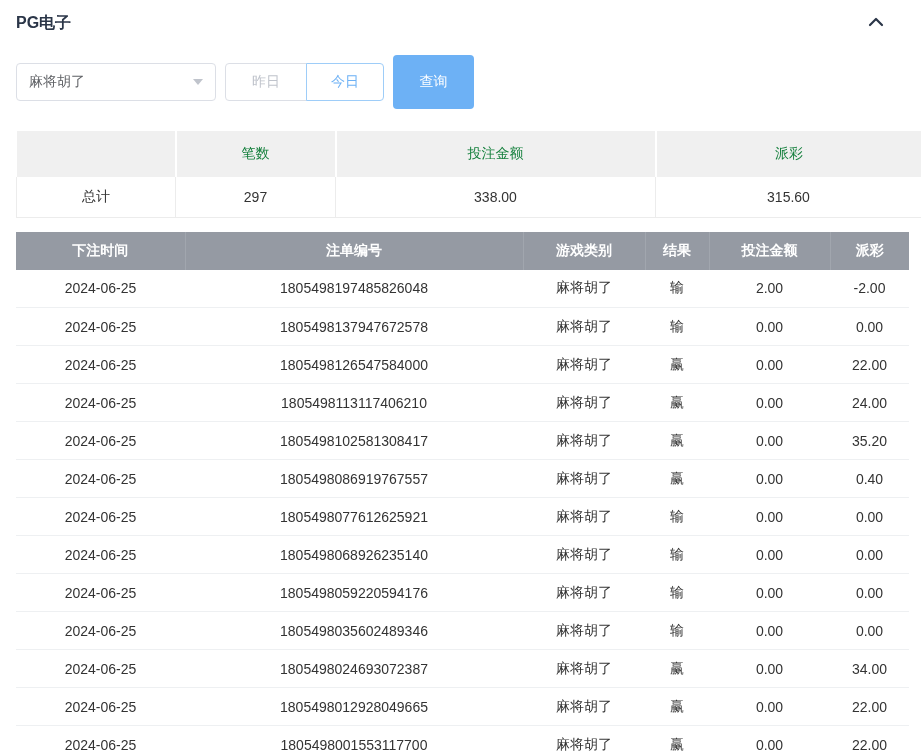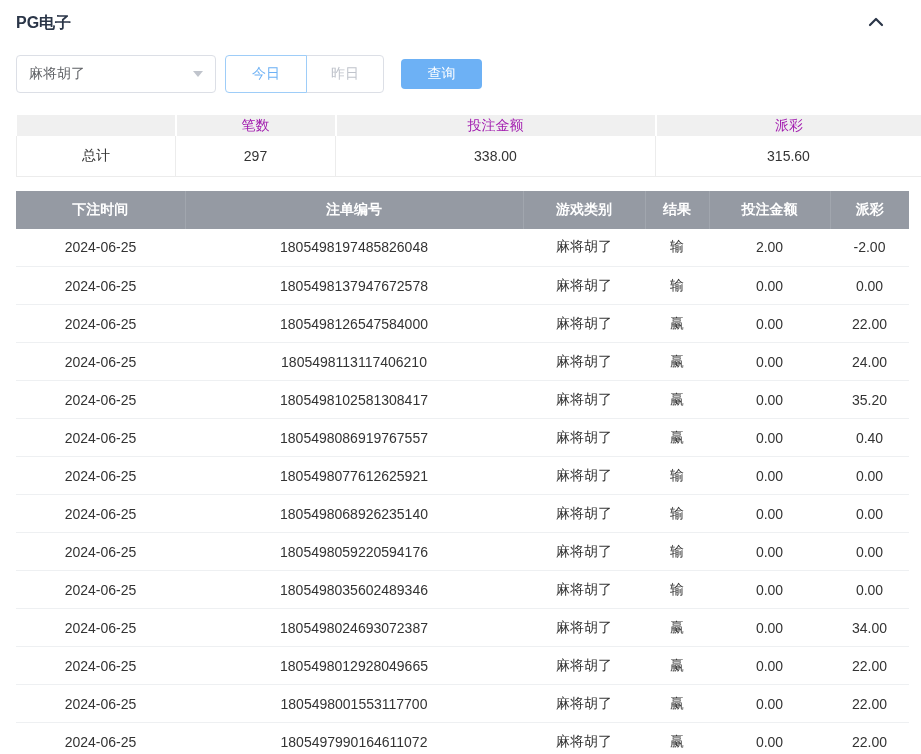--- a/index.html
+++ b/index.html
@@ -43,31 +43,31 @@
   .quick-btn {
     width: 78px; height: 38px; margin-left: -1px;
     background: #fff; border: 1px solid #dcdfe6;
     color: #c0c4cc; font-size: 14px; cursor: pointer;
     font-family: inherit;
   }
   .quick-btn:first-child { width: 82px; margin-left: 0; border-radius: 4px 0 0 4px; }
   .quick-btn:last-child { border-radius: 0 4px 4px 0; }
   .quick-btn.active { color: #6db1f5; border-color: #9ecdf8; position: relative; z-index: 1; }
   .search-btn {
-    width: 81px; height: 30px; margin-left: 17px;
+    width: 81px; height: 54px; margin-left: 9px;
     background: #6db1f5; color: #fff; border: none; border-radius: 4px;
     font-size: 14px; cursor: pointer; font-family: inherit;
   }
 
   .summary-table {
     margin: 22px 0 0 16px; width: 905px;
     border-collapse: collapse; font-size: 14px; table-layout: fixed;
   }
   .summary-table th {
-    height: 21px; background: #f0f0f0; font-weight: normal; color: #a21caf;
+    height: 46px; background: #f0f0f0; font-weight: normal; color: #15803d;
     border-right: 2px solid #fff; text-align: center;
   }
   .summary-table th:last-child { border-right: none; }
   .summary-table td {
     height: 40px; text-align: center; color: #333;
     border: 1px solid #ececec; border-top: none; background: #fff;
   }
 
   .bet-table {
     margin: 14px 0 0 16px; width: 893px;
@@ -99,22 +99,22 @@
     </span>
   </span>
 </div>
 
 <div class="filter-row">
   <div class="select-box">
     <span>麻将胡了</span>
     <span class="caret-down"></span>
   </div>
   <div class="quick-group">
+    <button class="quick-btn">昨日</button>
     <button class="quick-btn active">今日</button>
-    <button class="quick-btn">昨日</button>
   </div>
   <button class="search-btn">查询</button>
 </div>
 
 <table class="summary-table">
   <colgroup>
     <col style="width:159px">
       <col style="width:160px">
       <col style="width:320px">
       <col style="width:266px">

